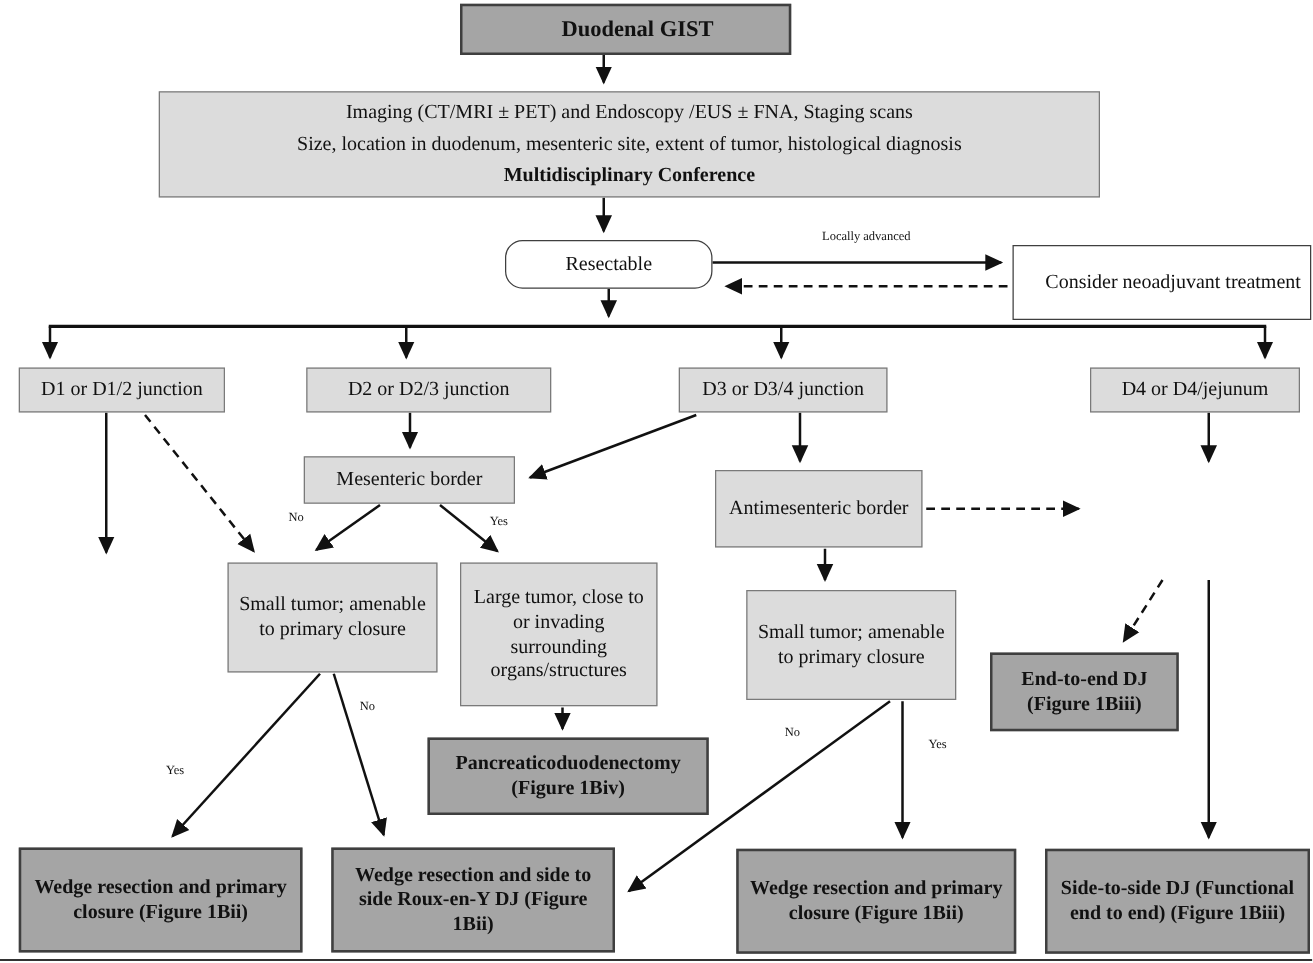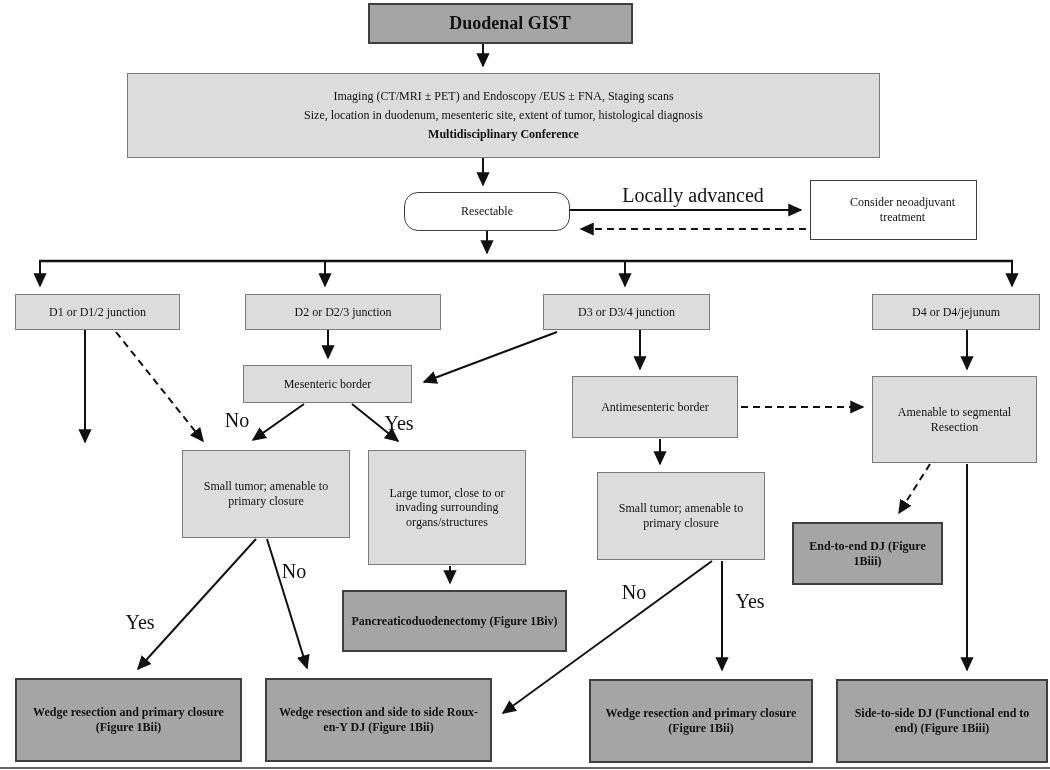--- a/index.html
+++ b/index.html
@@ -20,34 +20,34 @@
   }
   .node {
     position: absolute;
     box-sizing: border-box;
     display: flex;
     flex-direction: column;
     align-items: center;
     justify-content: center;
     text-align: center;
     z-index: 2;
-    font-size: 12px;
+    font-size: 16px;
     line-height: 1.22;
     padding: 2px 6px;
   }
   .node.light { background: #dcdcdc; border: 1.6px solid #7a7a7a; }
   .node.dark  { background: #a5a5a5; border: 2px solid #3f3f3f; font-weight: bold; }
   .node.white { background: #ffffff; border: 1.6px solid #3f3f3f; }
   .node.title { font-size: 18px; font-weight: bold; }
   .workup-line { display: block; line-height: 1.6; }
   .workup-line.bold { font-weight: bold; }
   .edge-label {
     position: absolute;
     z-index: 2;
-    font-size: 20px;
+    font-size: 10px;
     text-align: center;
     line-height: 1.1;
   }
 </style>
 </head>
 <body>
 
 <div class="stage">
 
   <svg class="wires" viewBox="0 0 1050 770">
@@ -115,32 +115,31 @@
   <div class="node dark title" style="left:368px; top:3px; width:265px; height:41px;padding-left:25px;">Duodenal GIST</div>
 
   <div class="node light" style="left:127px; top:73px; width:753px; height:85px;">
     <span class="workup-line">Imaging (CT/MRI ± PET) and Endoscopy /EUS ± FNA, Staging scans</span>
     <span class="workup-line">Size, location in duodenum, mesenteric site, extent of tumor, histological diagnosis</span>
     <span class="workup-line bold">Multidisciplinary Conference</span>
   </div>
 
   <div class="node white" style="left:404px; top:192px; width:166px; height:39px;border-radius:14px;">Resectable</div>
 
-  <div class="node white" style="left:810px; top:180px; width:167px; height:60px;padding-left:24px;">Consider neoadjuvant treatment</div>
+  <div class="node white" style="left:810px; top:196px; width:239px; height:60px;padding-left:24px;">Consider neoadjuvant treatment</div>
 
   <div class="node light" style="left:15px; top:294px; width:165px; height:36px;">D1 or D1/2 junction</div>
   <div class="node light" style="left:245px; top:294px; width:196px; height:36px;">D2 or D2/3 junction</div>
   <div class="node light" style="left:543px; top:294px; width:167px; height:36px;">D3 or D3/4 junction</div>
   <div class="node light" style="left:872px; top:294px; width:168px; height:36px;">D4 or D4/jejunum</div>
 
   <div class="node light" style="left:243px; top:365px; width:169px; height:38px;">Mesenteric border</div>
 
   <div class="node light" style="left:572px; top:376px; width:166px; height:62px;">Antimesenteric border</div>
 
-  <div class="node light" style="left:872px; top:376px; width:165px; height:87px;">Amenable to segmental Resection</div>
 
 
   <div class="node light" style="left:182px; top:450px; width:168px; height:88px;">Small tumor; amenable to primary closure</div>
 
   <div class="node light" style="left:368px; top:450px; width:158px; height:115px;">Large tumor, close to or invading surrounding organs/structures</div>
 
   <div class="node light" style="left:597px; top:472px; width:168px; height:88px;">Small tumor; amenable to primary closure</div>
 
   <div class="node dark" style="left:792px; top:522px; width:151px; height:63px;">End-to-end DJ (Figure 1Biii)</div>
 

